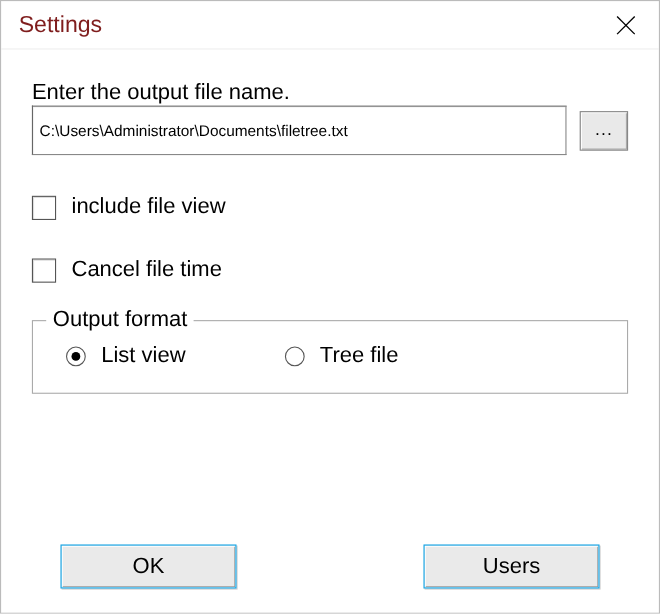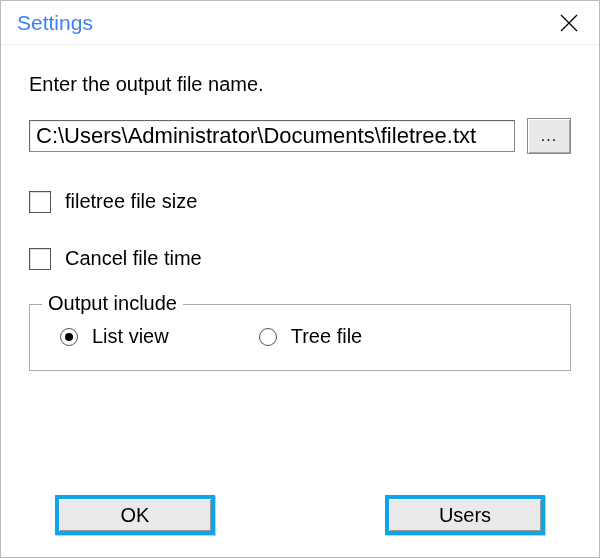--- a/index.html
+++ b/index.html
@@ -23,57 +23,56 @@
     .titlebar {
       height: 44px;
       display: flex;
       align-items: center;
       justify-content: space-between;
       padding: 0 8px 0 16px;
       border-bottom: 1px solid #eee;
     }
     .titlebar-title {
       font-size: 21px;
-      color: #3b82f6;
+      color: #7f1d1d;
     }
     .close-btn {
       width: 44px;
       height: 44px;
       display: flex;
       align-items: center;
       justify-content: center;
       cursor: pointer;
     }
     .close-btn svg {
       width: 18px;
       height: 18px;
       stroke: #000;
       stroke-width: 1.2;
     }
     .content {
       padding: 28px 28px 0 28px;
     }
     .prompt {
       font-size: 20px;
-      margin-bottom: 22px;
     }
     .path-row {
       display: flex;
       align-items: center;
       gap: 12px;
       margin-bottom: 36px;
     }
     .path-input {
       flex: 1;
-      height: 32px;
+      height: 45px;
       border: 1px solid #888;
       border-top-color: #666;
       border-left-color: #666;
       font-family: inherit;
-      font-size: 22px;
+      font-size: 14px;
       padding: 0 6px;
       background: #fff;
       box-shadow: inset 1px 1px 0 rgba(0,0,0,0.05);
     }
     .browse-btn {
       width: 44px;
       height: 36px;
       border: 1px solid #888;
       background: #e9e9e9;
       font-size: 16px;
@@ -147,21 +146,21 @@
       bottom: 22px;
       left: 0;
       right: 0;
       display: flex;
       justify-content: space-between;
       padding: 0 54px;
     }
     .btn {
       width: 160px;
       height: 40px;
-      border: 4px solid #0ea5e9;
+      border: 1px solid #0ea5e9;
       background: #eaeaea;
       font-family: inherit;
       font-size: 20px;
       cursor: pointer;
       box-shadow: inset 1px 1px 0 #fff, inset -1px -1px 0 #999, 1px 1px 0 #ccc;
     }
   </style>
 </head>
 <body>
 
@@ -183,30 +182,30 @@
 
     <div class="path-row">
       <input type="text" class="path-input" value="C:\Users\Administrator\Documents\filetree.txt" style="">
       <div class="browse-btn">
         <span>...</span>
       </div>
     </div>
 
     <div class="checkbox-row">
       <div class="checkbox-box"></div>
-      <span>filetree file size</span>
+      <span>include file view</span>
     </div>
 
     <div class="checkbox-row">
       <div class="checkbox-box"></div>
       <span>Cancel file time</span>
     </div>
 
     <div class="fieldset">
-      <div class="fieldset-legend">Output include</div>
+      <div class="fieldset-legend">Output format</div>
       <div class="radio-row">
         <div class="radio-item">
           <div class="radio-circle selected"></div>
           <span>List view</span>
         </div>
         <div class="radio-item">
           <div class="radio-circle"></div>
           <span>Tree file</span>
         </div>
       </div>

